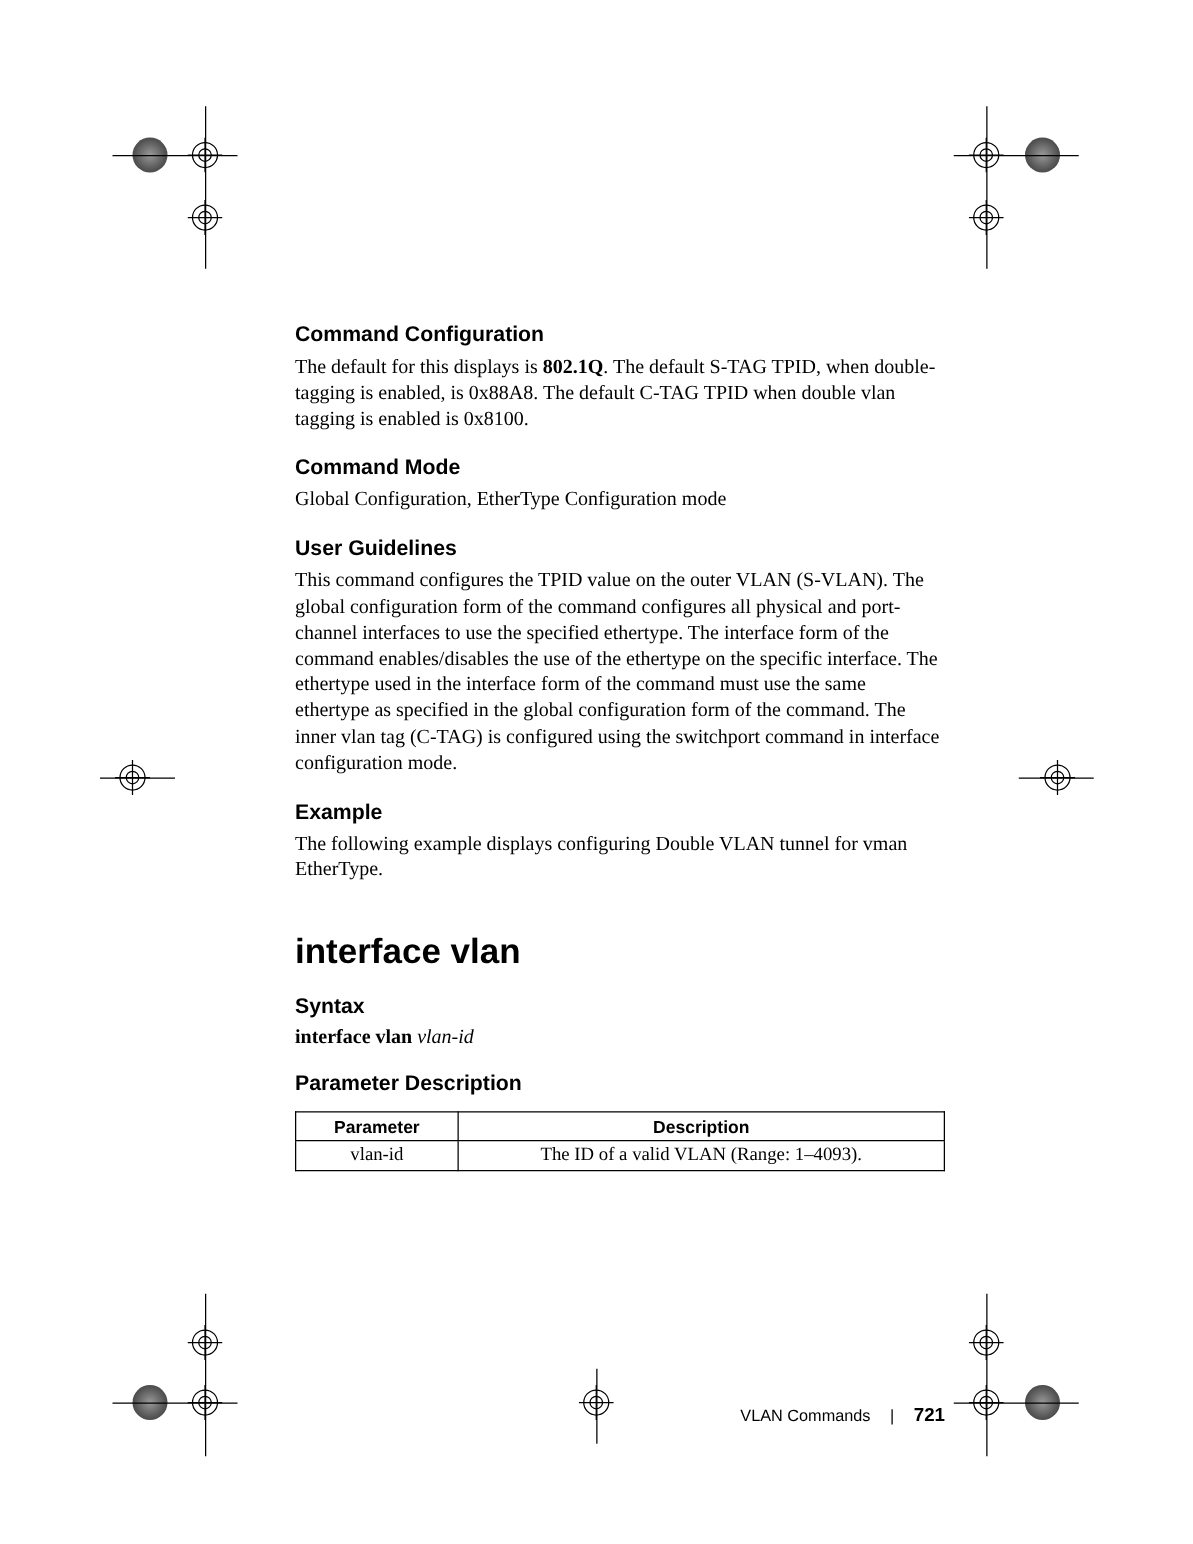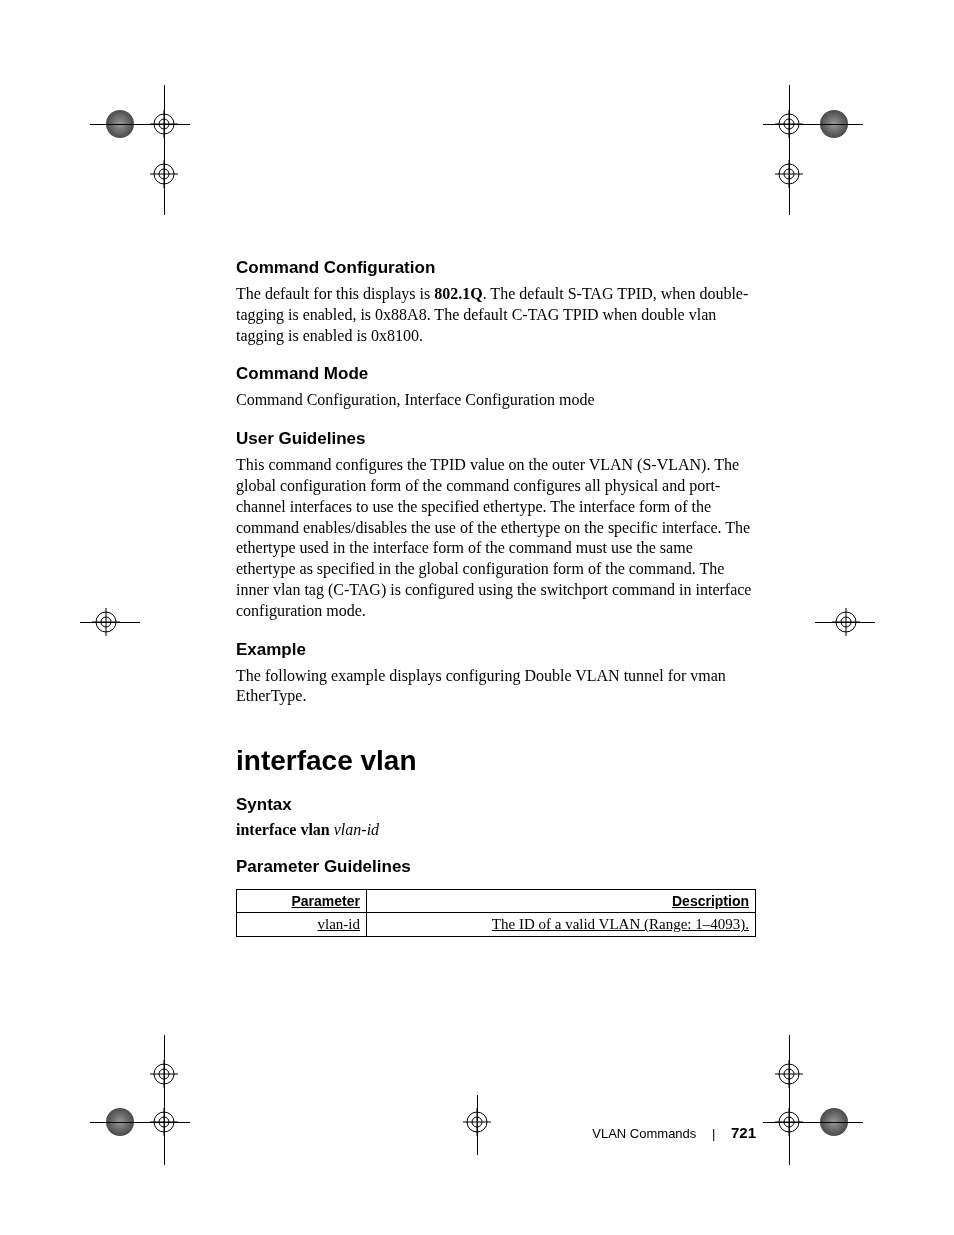--- a/index.html
+++ b/index.html
@@ -43,24 +43,23 @@
     }
     .bold { font-weight: bold; }
     .italic { font-style: italic; }
     table.param-table {
       border-collapse: collapse;
       width: 100%;
       margin-top: 12px;
     }
     table.param-table th, table.param-table td {
       border: 1px solid #000;
-      text-align: right;
+      text-align: center;
       padding: 3px 6px;
       font-size: 14px;
-      text-decoration: underline;
     }
     table.param-table th {
       font-family: Arial, Helvetica, sans-serif;
       font-weight: bold;
     }
     table.param-table td {
       font-family: Georgia, 'Times New Roman', serif;
       font-size: 15px;
     }
     .footer {
@@ -210,37 +209,37 @@
 <div class="crossline hline" style="left:763px; top:1122px; width:100px;"></div>
 
 <div class="page-content">
 
   <div class="section-heading first">Command Configuration</div>
   <p class="body-text">
     <span>The default for this displays is </span><span class="bold">802.1Q</span><span>. The default S-TAG TPID, when double-tagging is enabled, is 0x88A8. The default C-TAG TPID when double vlan tagging is enabled is 0x8100.</span>
   </p>
 
   <div class="section-heading">Command Mode</div>
-  <p class="body-text">Command Configuration, Interface Configuration mode</p>
+  <p class="body-text">Global Configuration, EtherType Configuration mode</p>
 
   <div class="section-heading">User Guidelines</div>
   <p class="body-text">This command configures the TPID value on the outer VLAN (S-VLAN). The global configuration form of the command configures all physical and port-channel interfaces to use the specified ethertype. The interface form of the command enables/disables the use of the ethertype on the specific interface. The ethertype used in the interface form of the command must use the same ethertype as specified in the global configuration form of the command. The inner vlan tag (C-TAG) is configured using the switchport command in interface configuration mode.</p>
 
   <div class="section-heading">Example</div>
   <p class="body-text">The following example displays configuring Double VLAN tunnel for vman EtherType.</p>
 
   <div class="command-title">interface vlan</div>
 
   <div class="section-heading">Syntax</div>
   <p class="syntax-line">
     <span class="bold">interface vlan</span>
     <span class="italic">vlan-id</span>
   </p>
 
-  <div class="section-heading">Parameter Guidelines</div>
+  <div class="section-heading">Parameter Description</div>
   <table class="param-table">
     <tbody>
         <tr>
       <th style="width:130px;">Parameter</th>
       <th>Description</th>
     </tr>
     <tr>
       <td>vlan-id</td>
       <td>The ID of a valid VLAN (Range: 1–4093).</td>
     </tr>

